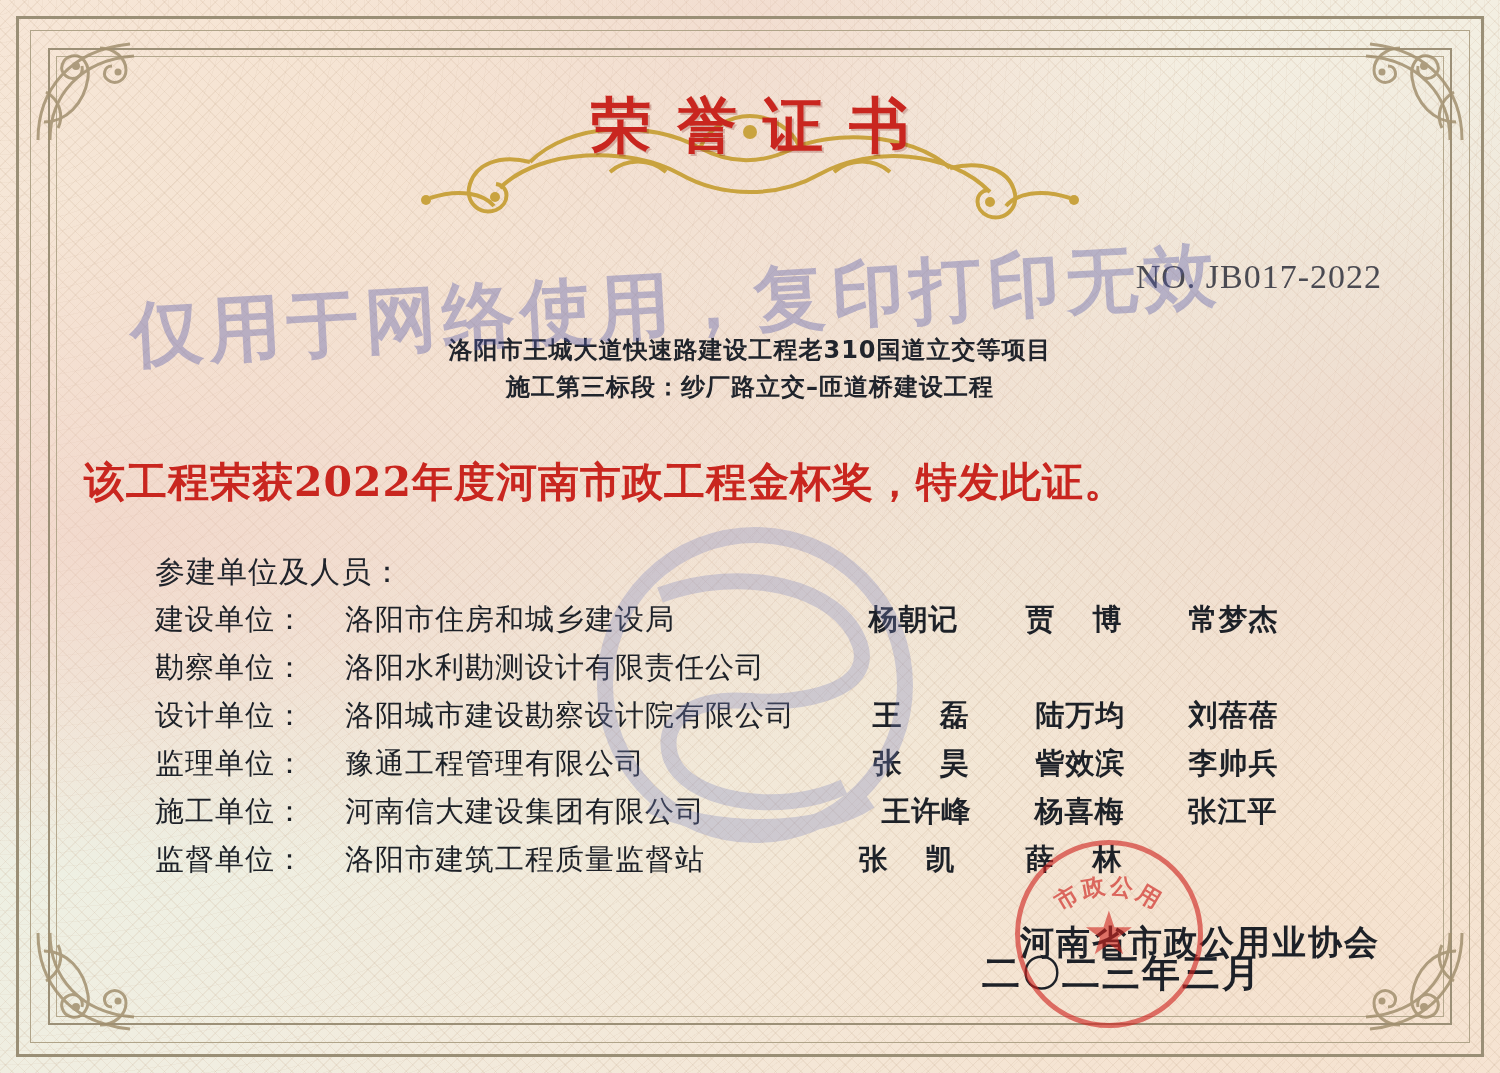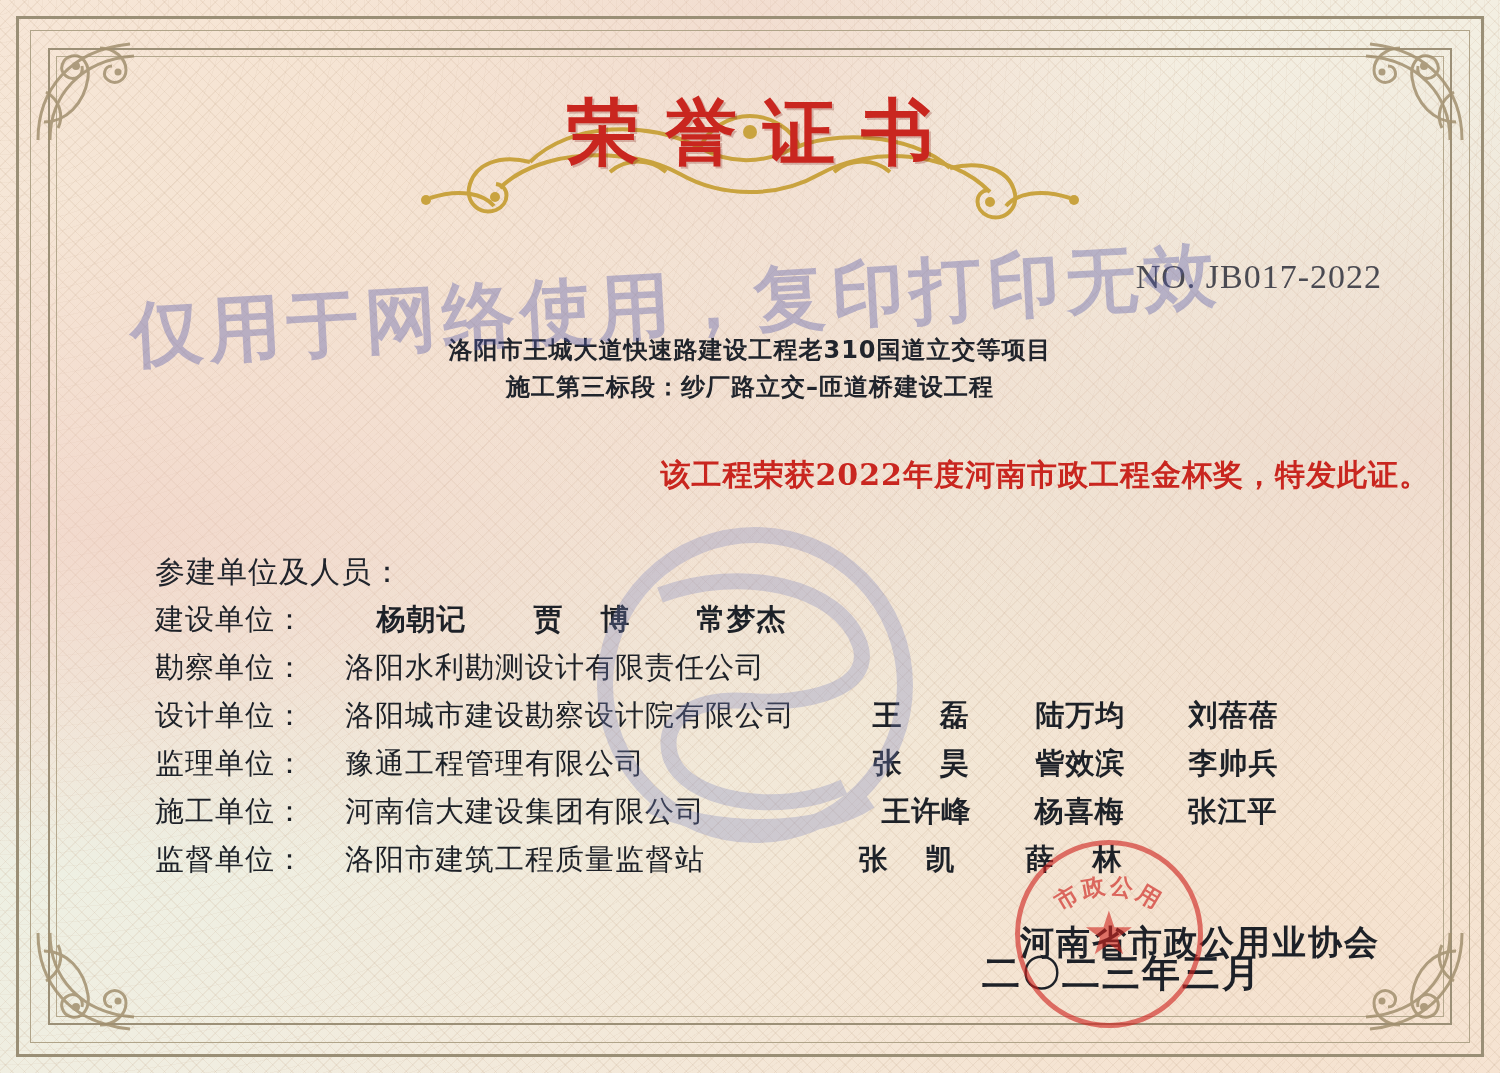--- a/index.html
+++ b/index.html
@@ -83,21 +83,21 @@
   #title-flourish {
     position: absolute;
     left: 50%;
     top: 10px;
     transform: translateX(-50%);
     pointer-events: none;
   }
   #cert-title {
     position: relative;
     font-family: "DejaVu Serif", "Liberation Serif", serif;
-    font-size: 72px;
+    font-size: 60px;
     font-weight: bold;
     letter-spacing: 26px;
     color: #c9261f;
     text-shadow: 2px 2px 0 rgba(120,20,15,0.25);
     padding-left: 26px;
     line-height: 1.1;
   }
 
   
   #serial {
@@ -124,25 +124,25 @@
     line-height: 1.55;
     letter-spacing: 1px;
   }
 
   
   #award {
     position: absolute;
     left: 84px;
     right: 70px;
     top: 455px;
-    text-align: right;
+    text-align: left;
     color: #c9261f;
     font-family: "DejaVu Serif", "Liberation Serif", serif;
     font-weight: bold;
-    font-size: 30px;
+    font-size: 41px;
     letter-spacing: 1px;
   }
 
   
   #participants-label {
     position: absolute;
     left: 155px;
     top: 552px;
     font-size: 30px;
     font-family: "DejaVu Sans", "Liberation Sans", sans-serif;
@@ -367,20 +367,21 @@
   </div>
 
   <div id="award">该工程荣获2022年度河南市政工程金杯奖，特发此证。</div>
 
   <div id="participants-label">参建单位及人员：</div>
 
   <div id="units">
 
     <div class="unit-row">
       <div class="unit-role">建设单位：</div>
+      <div class="unit-name">洛阳市住房和城乡建设局</div>
       <div class="persons">
         <div class="person">杨朝记</div>
         <div class="person sp1">贾 博</div>
         <div class="person">常梦杰</div>
       </div>
     </div>
 
     <div class="unit-row">
       <div class="unit-role">勘察单位：</div>
       <div class="unit-name">洛阳水利勘测设计有限责任公司</div>

